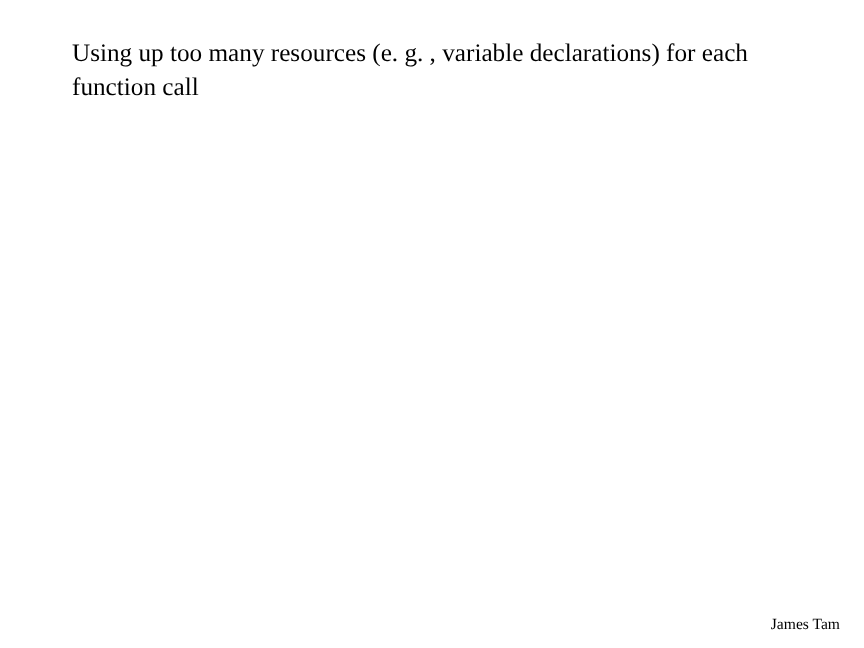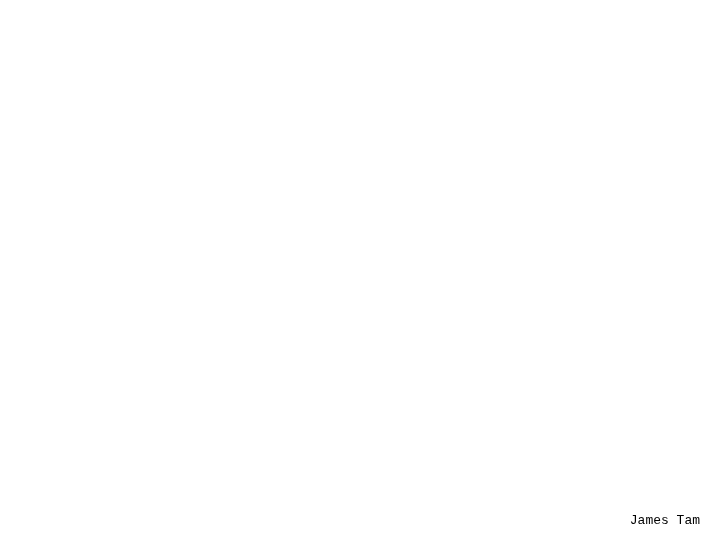--- a/index.html
+++ b/index.html
@@ -35,23 +35,23 @@
       line-height: 1.35;
     }
     .bullet {
       margin-bottom: 3px;
     }
     .footer {
       position: absolute;
       bottom: 12px;
       right: 20px;
       font-size: 13px;
-      font-family: Liberation Mono, monospace;
     }
   </style>
 </head>
 <body>
 
 <div class="slide">
   <div class="content">
+    <div class="bullet">Using up too many resources (e. g. , variable declarations) for each function call</div>
   </div>
   <div class="footer">James Tam</div>
 </div>
 
 </body></html>

